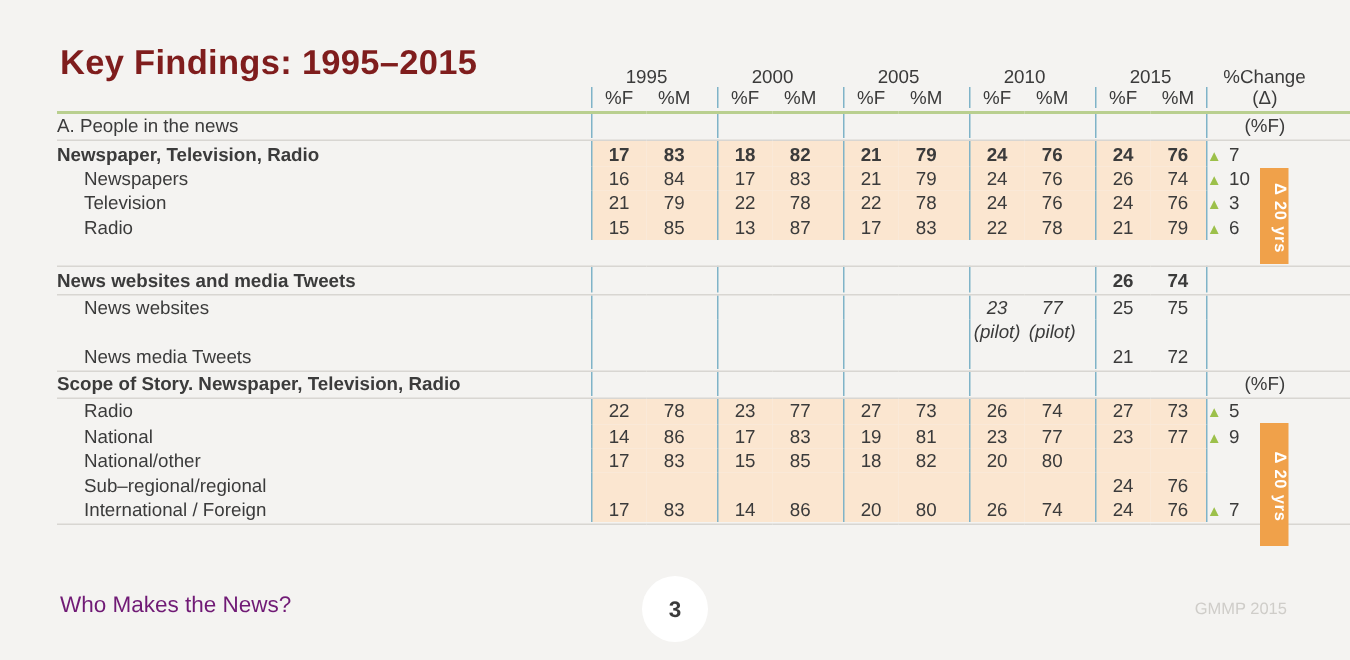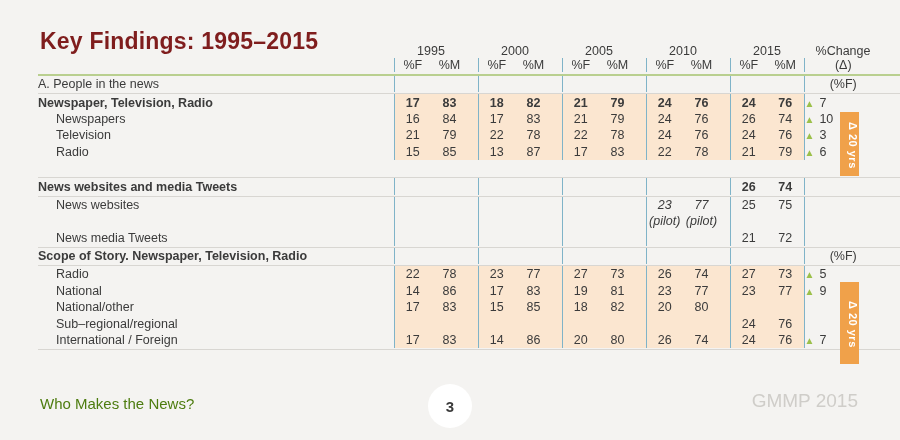--- a/index.html
+++ b/index.html
@@ -144,27 +144,27 @@
   .band span { display: block; padding-top: 2px; }
   #band1 { left: 840px; top: 112px; height: 64px; }
   #band2 { left: 840px; top: 282px; height: 82px; }
 
   
   .footer-left {
     position: absolute;
     left: 40px;
     bottom: 28px;
     font-size: 15px;
-    color: #4d7c0f;
+    color: #701a75;
   }
   .footer-right {
     position: absolute;
     right: 42px;
     bottom: 28px;
-    font-size: 19px;
+    font-size: 11px;
     color: #cfcdc9;
   }
   .page-circle {
     position: absolute;
     left: 50%;
     margin-left: -22px;
     bottom: 12px;
     width: 44px;
     height: 44px;
     border-radius: 50%;

